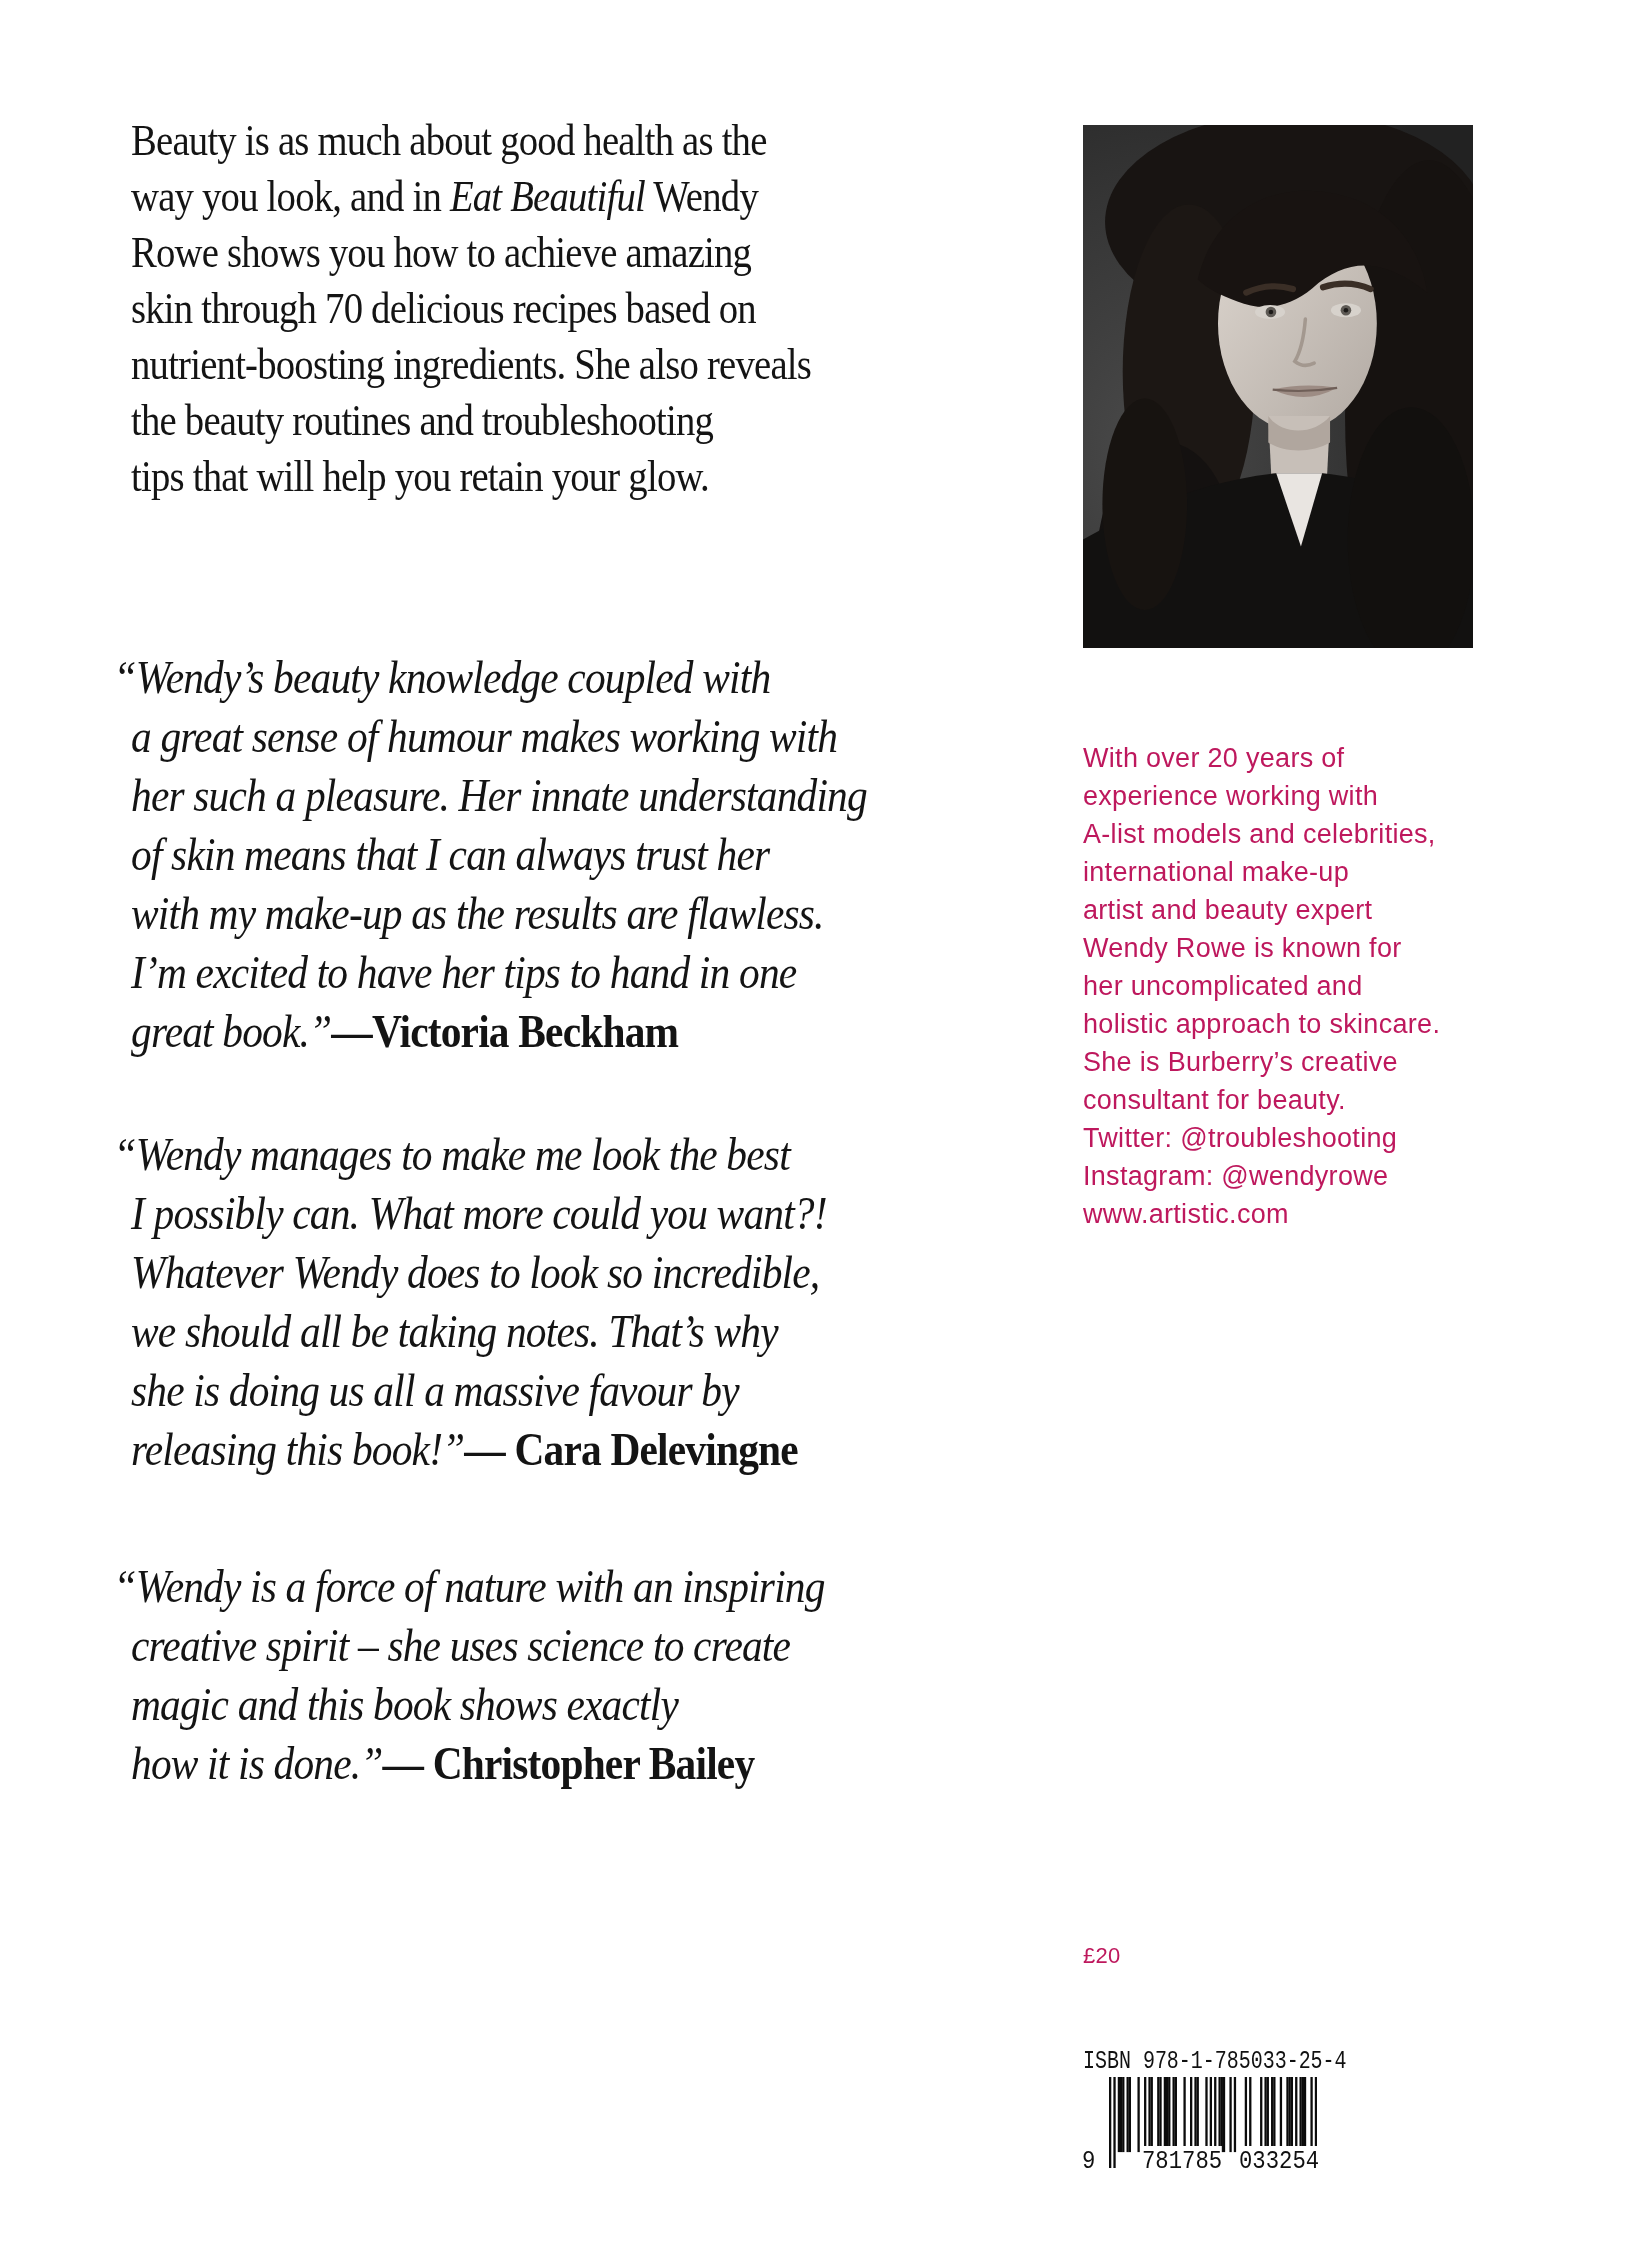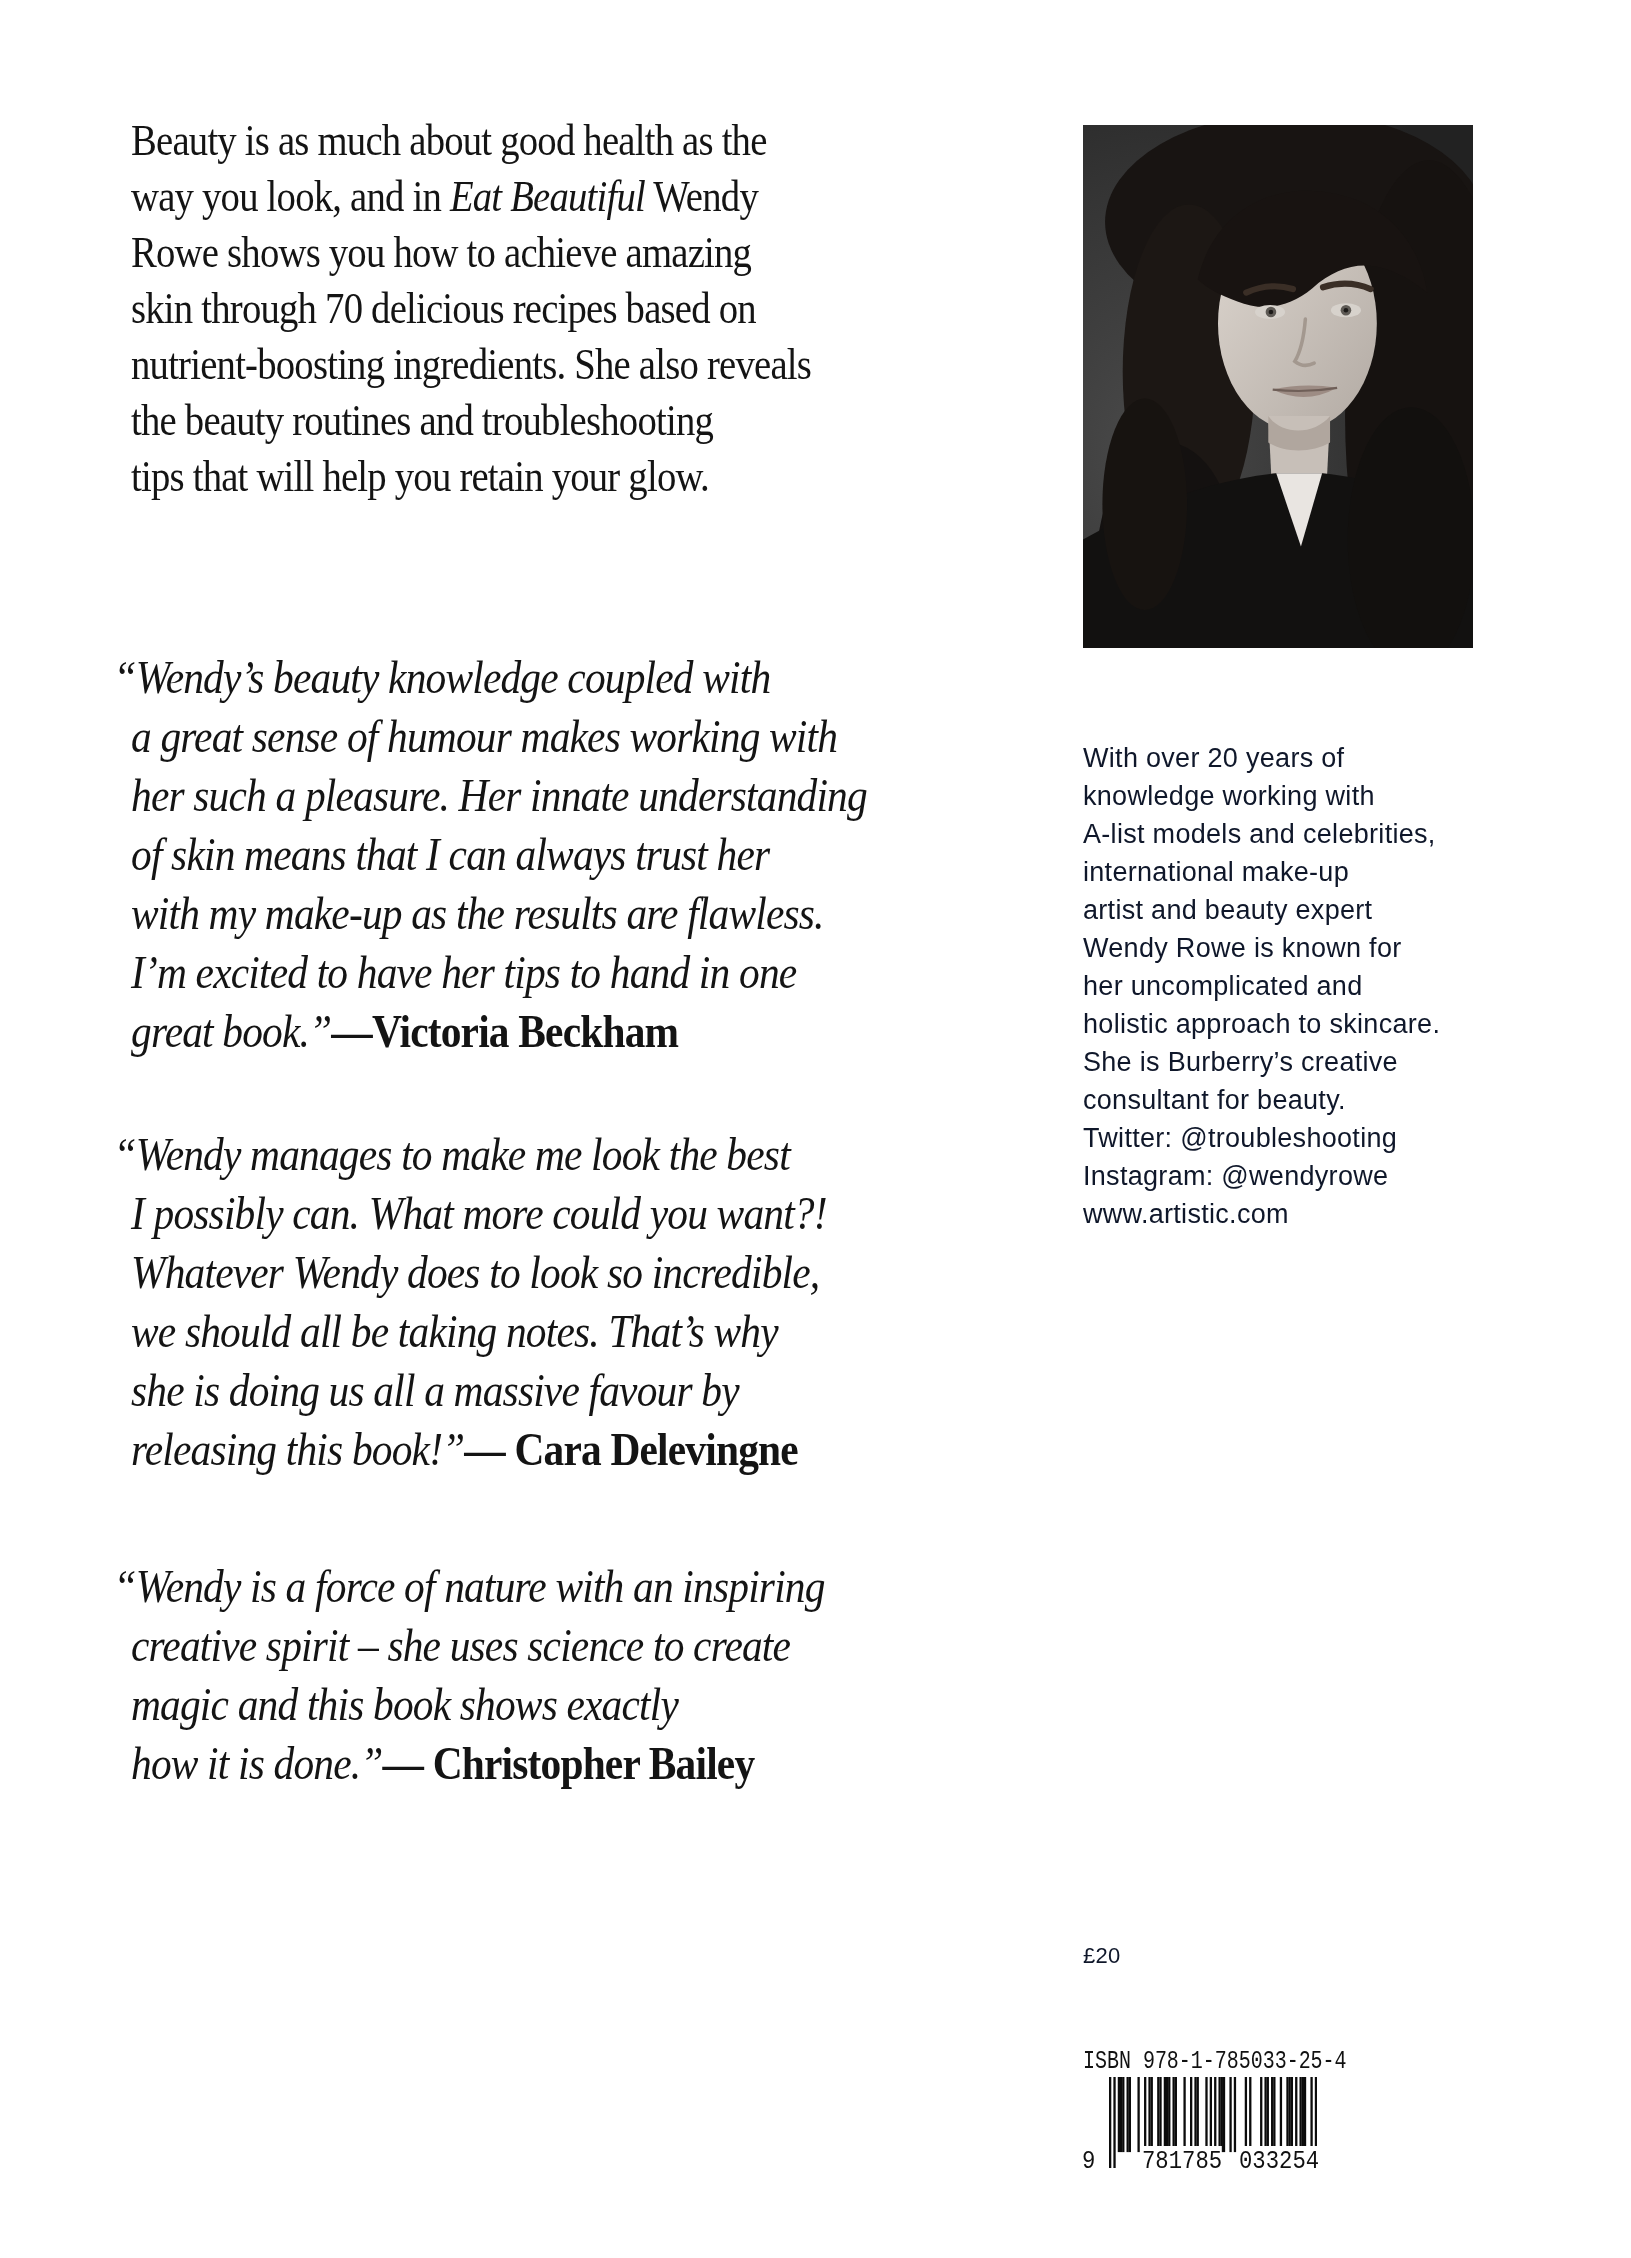--- a/index.html
+++ b/index.html
@@ -44,21 +44,21 @@
     position:absolute;
     left:1083px;top:125px;
     width:390px;height:523px;
     background:#2b2b2b;
   }
   .photo svg{display:block;width:100%;height:100%;}
   .sans-block{
     position:absolute;
     left:1083px;
     font-family:"Liberation Sans","DejaVu Sans",sans-serif;
-    color:#0f172a;
+    color:#be185d;
     font-size:27px;
     line-height:38px;
     letter-spacing:0.3px;
   }
   .bio{top:739px;}
   .publisher{top:1740px;}
   .price{top:1937px;font-size:22px;}
   .isbn-label{
     position:absolute;
     left:1083px;top:2047px;
@@ -177,21 +177,21 @@
 
       <path d="M219,395 L247,478 L271,395 Z" fill="#e9e5e1"></path>
 
       <ellipse cx="372" cy="470" rx="72" ry="150" fill="#12100e"></ellipse>
       <ellipse cx="70" cy="430" rx="48" ry="120" fill="#171310"></ellipse>
     </svg>
   </div>
 
   <div class="sans-block bio">
     <div>With over 20 years of</div>
-    <div>knowledge working with</div>
+    <div>experience working with</div>
     <div>A-list models and celebrities,</div>
     <div>international make-up</div>
     <div>artist and beauty expert</div>
     <div>Wendy Rowe is known for</div>
     <div>her uncomplicated and</div>
     <div>holistic approach to skincare.</div>
     <div>She is Burberry’s creative</div>
     <div>consultant for beauty.</div>
     <div>Twitter: @troubleshooting</div>
     <div>Instagram: @wendyrowe</div>

